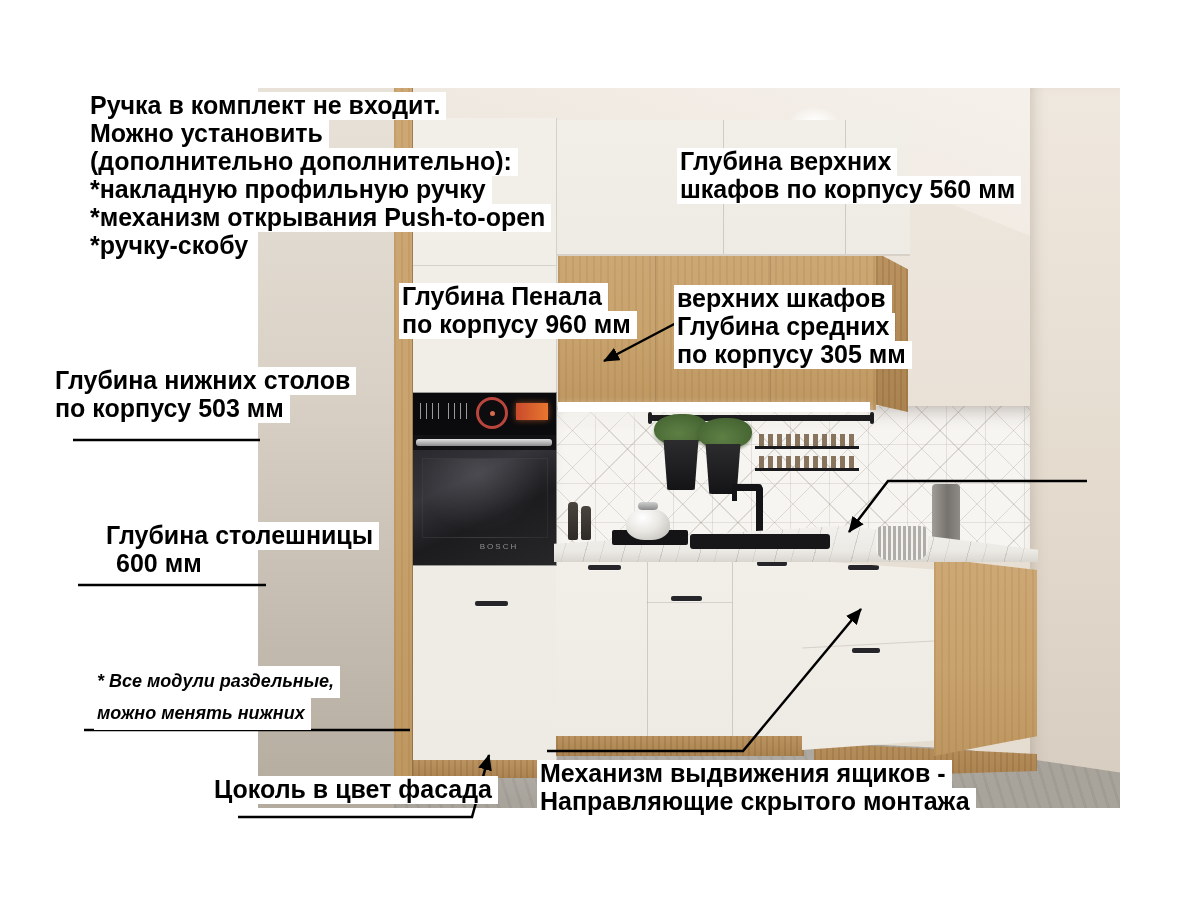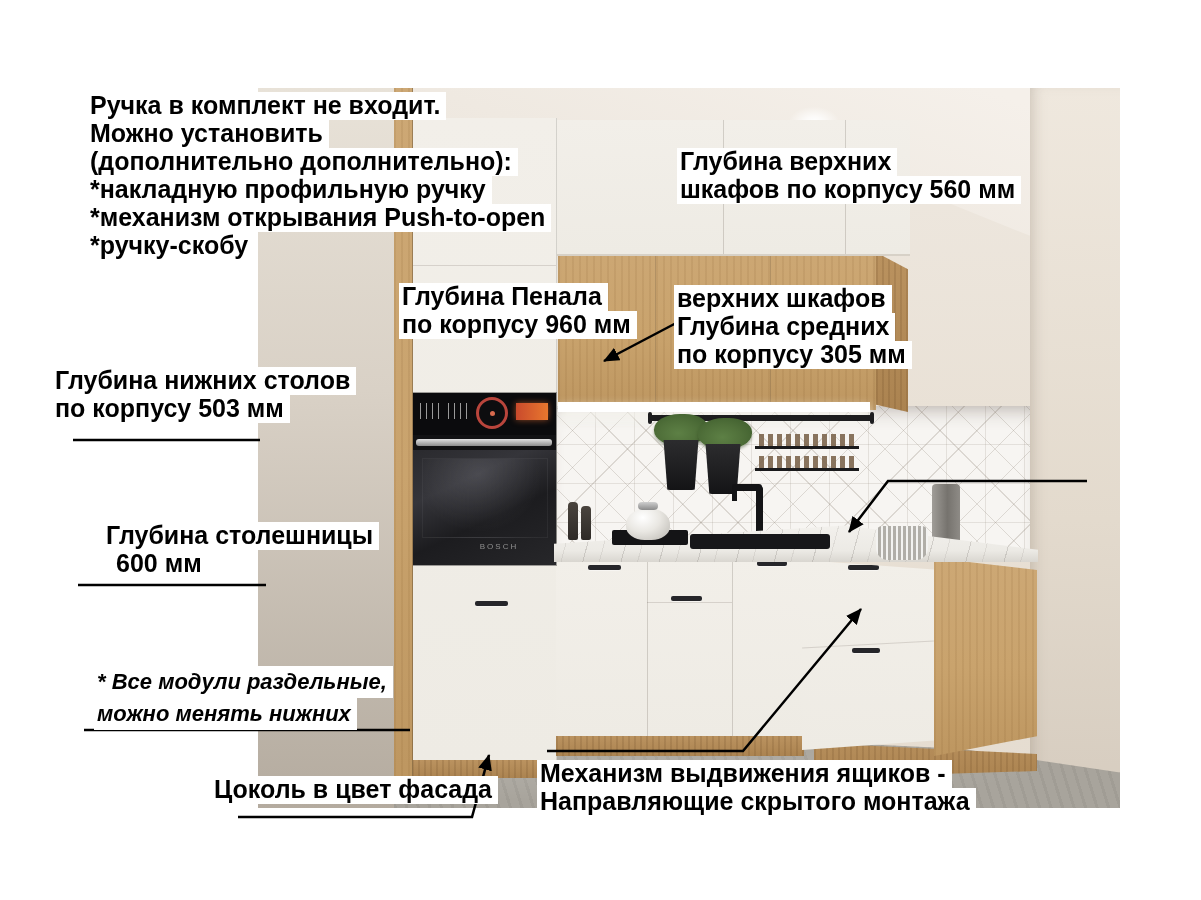--- a/index.html
+++ b/index.html
@@ -96,21 +96,21 @@
       background:repeating-linear-gradient(90deg,rgba(255,255,255,.75) 0 2px,rgba(150,148,142,.55) 2px 5px),
                  rgba(205,202,196,.9);}
   .board{left:674px;top:396px;width:28px;height:78px;z-index:3;border-radius:4px;
       background:linear-gradient(90deg,#a09d98,#76736e 55%,#8e8b86);}
 
   
   .arrows{position:absolute;left:0;top:0;z-index:9;pointer-events:none;}
   .label{position:absolute;z-index:10;font-weight:bold;font-size:25px;line-height:27px;
          color:var(--c-label_text,#000);}
   .lbl-line{display:table;background:var(--c-label_bg,#fff);padding:0 6px 1px 3px;white-space:nowrap;}
-  .label.italic{font-style:italic;font-size:22px;line-height:31px;}
+  .label.italic{font-style:italic;font-size:18px;line-height:31px;}
   .pad-left{padding-left:13px;}
 </style>
 </head>
 <body>
 
 <div class="canvas">
 
   <div class="abs photo">
     <div class="abs ceiling"></div>
     <div class="abs spotlight"></div>

